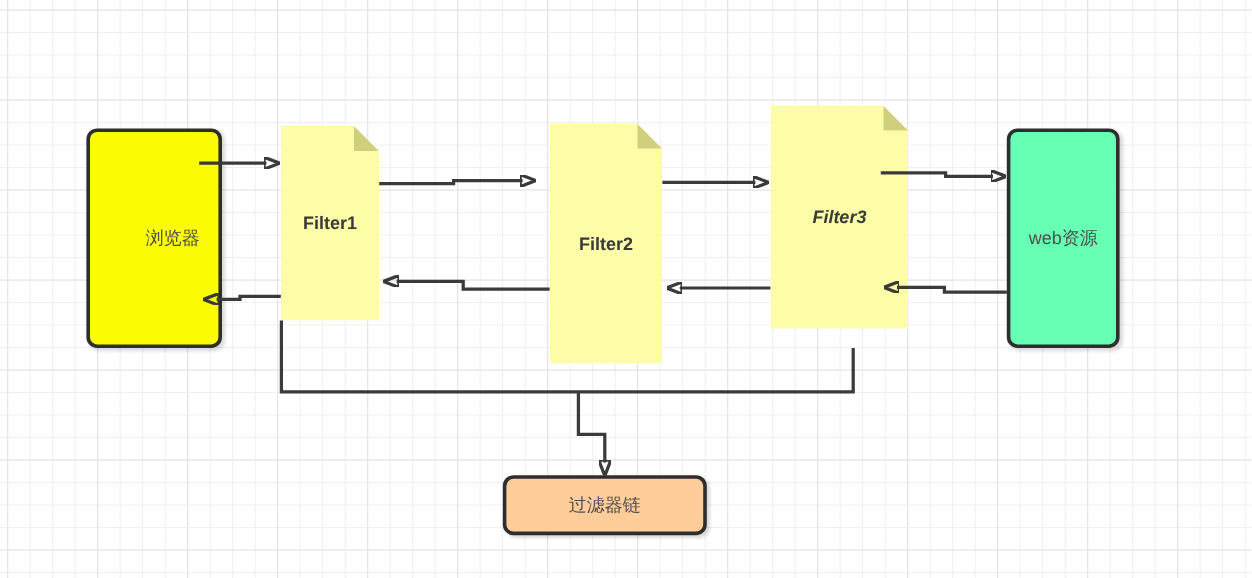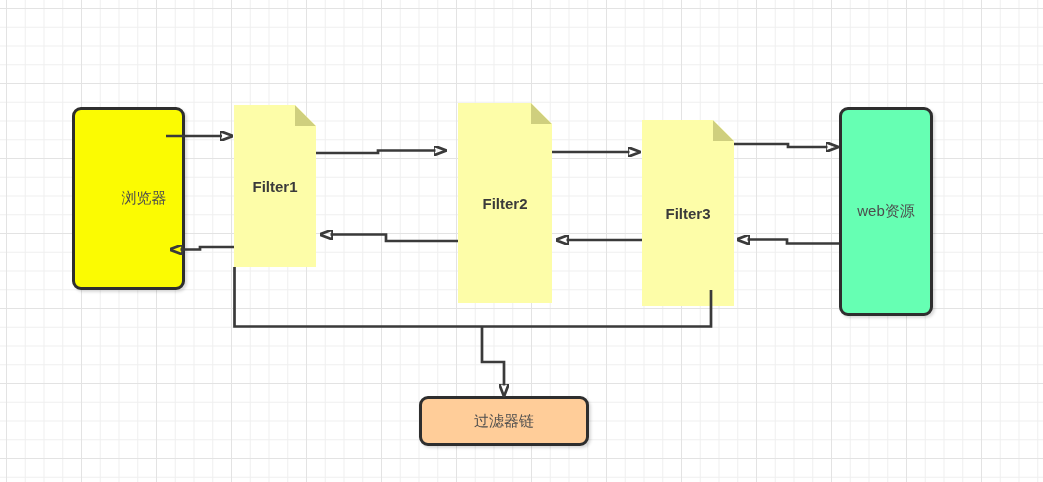--- a/index.html
+++ b/index.html
@@ -23,35 +23,35 @@
     box-sizing:border-box;
     font-size:15px;color:#4d4d4d;
     text-align:center;
   }
   .rect{
     border:3px solid #2e2e2e;
     border-radius:9px;
     box-shadow:2px 2px 3px rgba(0,0,0,0.15);
   }
   .browser{left:72px;top:107px;width:113px;height:183px;background:#fbfb02;padding-left:31px;}
-  .webres{left:839px;top:107px;width:94px;height:209px;background:#66ffb3;}
+  .webres{left:839px;top:107px;width:94px;height:183px;background:#66ffb3;}
   .chain{left:419px;top:396px;width:170px;height:50px;background:#ffcd99;}
   .note{
     background:#fdfda8;
     clip-path:polygon(0 0, calc(100% - 21px) 0, 100% 21px, 100% 100%, 0 100%);
     font-weight:bold;color:#3a3a3a;
   }
   .note .fold{
     position:absolute;top:0;right:0;width:21px;height:21px;
     background:#cfcf7e;
     clip-path:polygon(0 0, 100% 100%, 0 100%);
   }
   .filter1{left:234px;top:105px;width:82px;height:162px;justify-content:center;}
   .filter2{left:458px;top:103px;width:94px;height:200px;}
-  .filter3{left:642px;top:120px;width:92px;height:186px;}
+  .filter3{left:642px;top:88px;width:115px;height:186px;font-style:italic;}
   .edges{position:absolute;left:0;top:0;width:1043px;height:482px;z-index:5;}
   .edges path{fill:none;stroke:#3a3a3a;stroke-width:2.7px;stroke-linejoin:miter;}
   .lbl{pointer-events:none;}
 </style>
 </head>
 <body>
 
 <div class="canvas">
 
   <svg class="edges" viewBox="0 0 1043 482" xmlns="http://www.w3.org/2000/svg">

